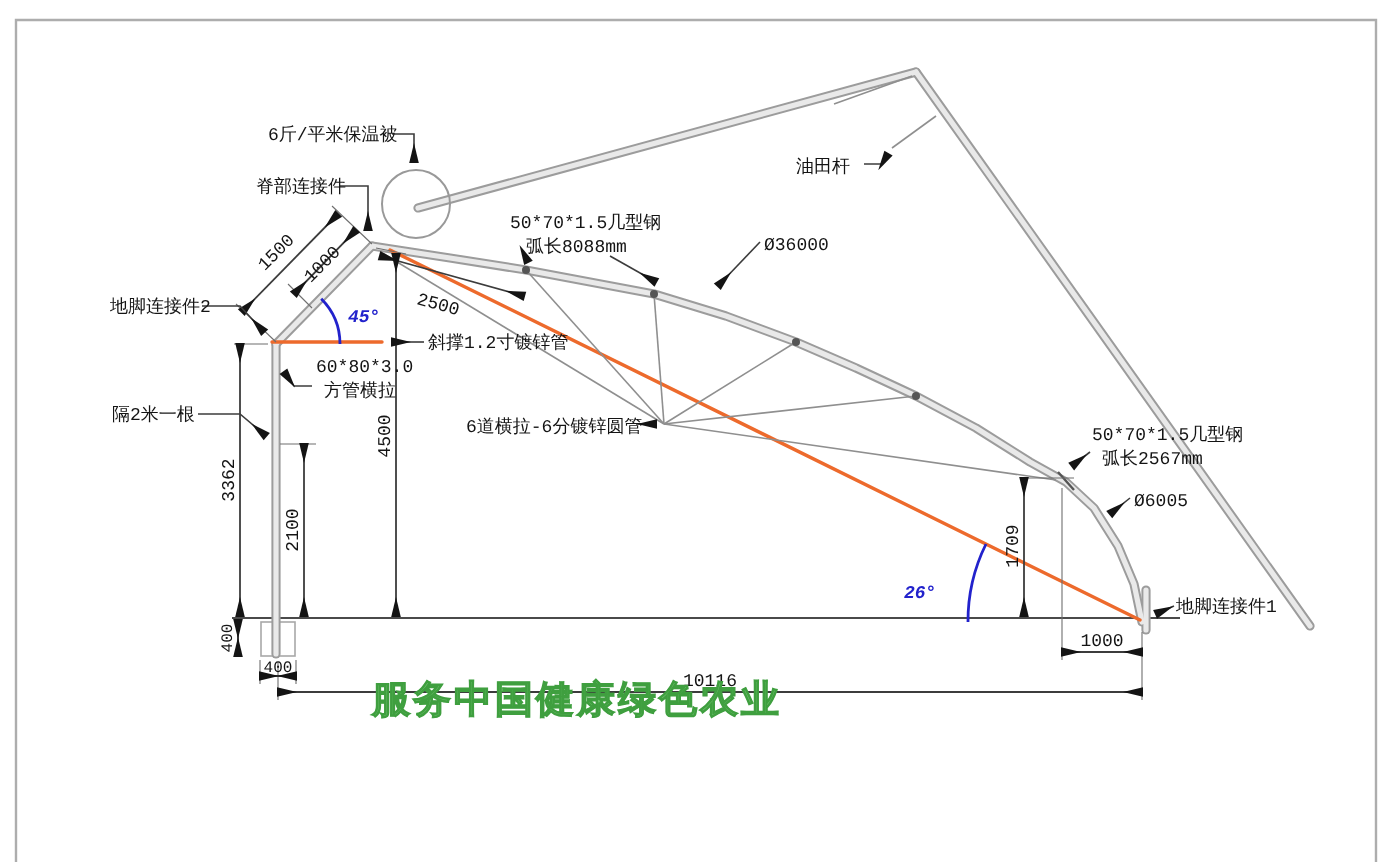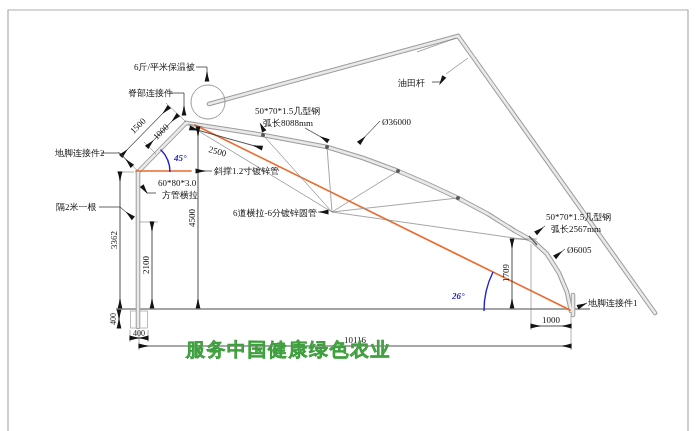--- a/index.html
+++ b/index.html
@@ -1,17 +1,17 @@
 <!DOCTYPE html>
 <html><head>
 <meta charset="utf-8">
 <style>
   html,body{margin:0;padding:0;background:#ffffff;}
   #stage{position:relative;width:700px;height:431px;background:#fff;overflow:hidden;
-         font-family:Liberation Serif, serif;}
+         font-family:Liberation Mono, monospace;}
   svg{position:absolute;left:0;top:0;}
   .frame{stroke:#adadad;stroke-width:1.2;fill:none;}
   .tubA{stroke:#9c9c9c;stroke-width:4.6;fill:none;stroke-linecap:round;stroke-linejoin:round;}
   .tubB{stroke:#e9e9e9;stroke-width:2.6;fill:none;stroke-linecap:round;stroke-linejoin:round;}
   .thin{stroke:#8f8f8f;stroke-width:.8;fill:none;}
   .dim{stroke:#3c3c3c;stroke-width:.9;fill:none;}
   .ext{stroke:#6e6e6e;stroke-width:.55;fill:none;}
   .lead{stroke:#3c3c3c;stroke-width:.8;fill:none;}
   .org{stroke:#ED6A2C;stroke-width:1.7;fill:none;stroke-linecap:round;}
   .blu{stroke:#2222CC;stroke-width:1.4;fill:none;}

